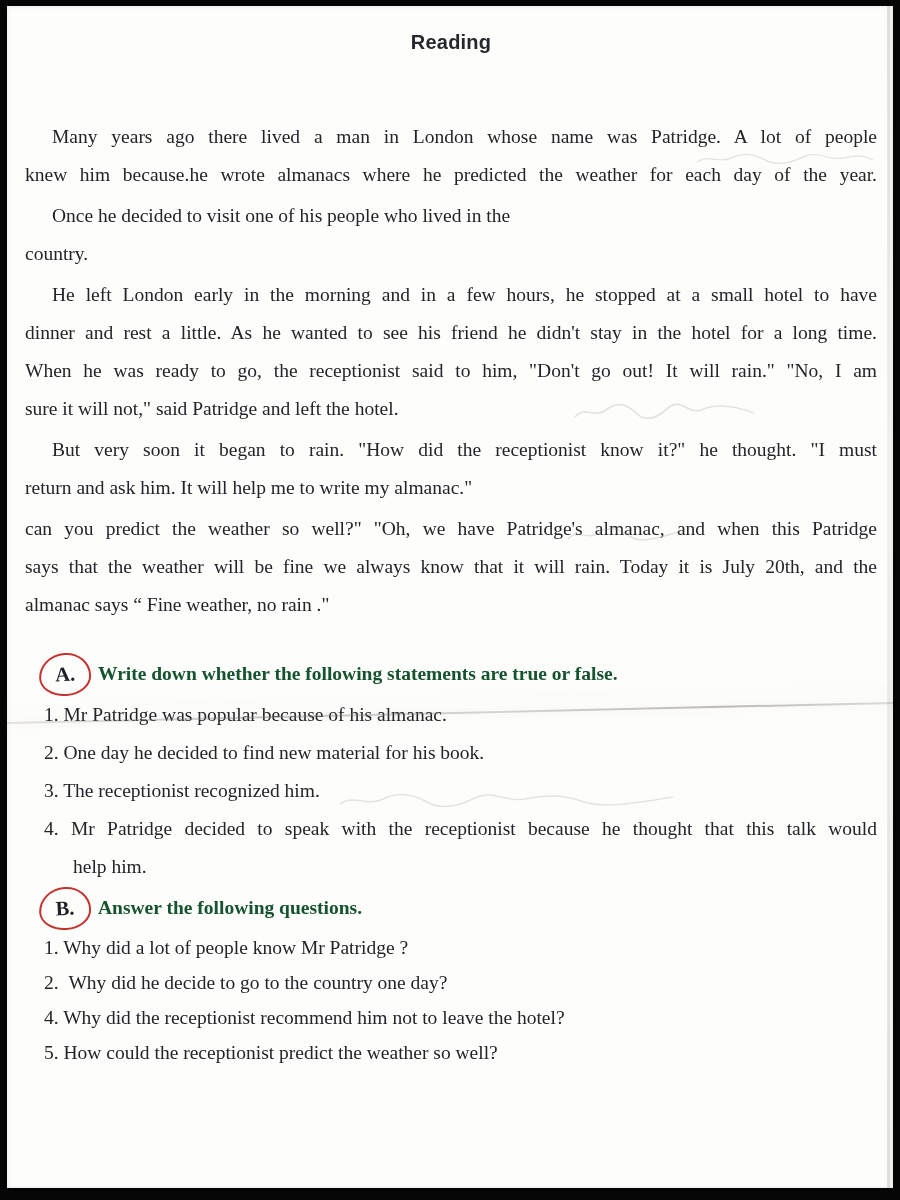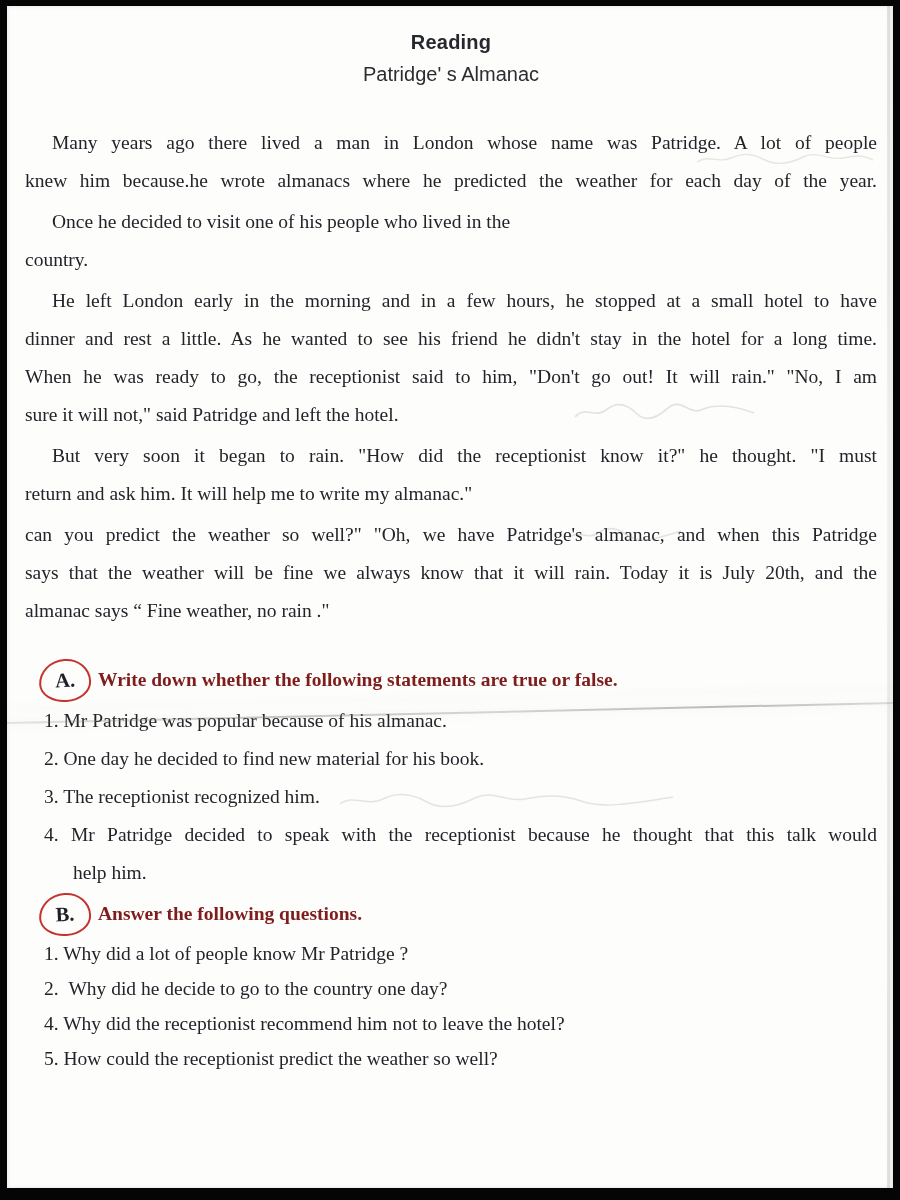--- a/index.html
+++ b/index.html
@@ -34,21 +34,21 @@
   }
   
   .doc-header {
     text-align: center;
     font-family: "Liberation Sans", "DejaVu Sans", sans-serif;
     color: #2b2d31;
   }
   .doc-header .h-line { height: 32px; line-height: 32px; font-size: 20px; }
   .doc-header .bold { font-weight: bold; letter-spacing: 0.2px; color: #26282d; }
   
-  .story { margin-top: 34px; font-family: Liberation Serif, serif; }
+  .story { margin-top: 60px; font-family: Liberation Serif, serif; }
   .story .para { margin-bottom: 3px; }
   .line {
     height: 38px;
     line-height: 38px;
     font-size: 19.5px;
     white-space: nowrap;
     overflow: hidden;
   }
   .line.j { text-align: justify; text-align-last: justify; }
   .line.ind { padding-left: 27px; }
@@ -72,21 +72,21 @@
     transform: rotate(-3deg);
     font-weight: bold;
     font-size: 20.5px;
     color: #1e2026;
     box-sizing: border-box;
     flex: 0 0 auto;
   }
   .instruction {
     font-weight: bold;
     font-size: 19.5px;
-    color: #7f1d1d;
+    color: #14532d;
     margin-left: 7px;
     white-space: nowrap;
   }
   .items { padding-left: 19px; }
   .items .line.cont { padding-left: 29px; }
   .items-b .line { height: 35px; line-height: 35px; }
   
   .crease {
     position: absolute;
     left: -20px;
@@ -119,21 +119,20 @@
 </head>
 <body>
 
 <div class="scan-frame">
   <div class="page">
 
     <div class="page-inner">
 
       <div class="doc-header">
         <div class="h-line bold">Reading</div>
-        <div class="h-line">Patridge' s Almanac</div>
       </div>
 
       <div class="story">
         <div class="para">
           <div class="line j ind">Many years ago there lived a man in London whose name was Patridge. A lot of people</div>
           <div class="line j">knew him because.he wrote almanacs where he predicted the weather for each day of the year.</div>
         </div>
         <div class="para">
           <div class="line ind">Once he decided to visit one of his people who lived in the</div>
           <div class="line">country.</div>

